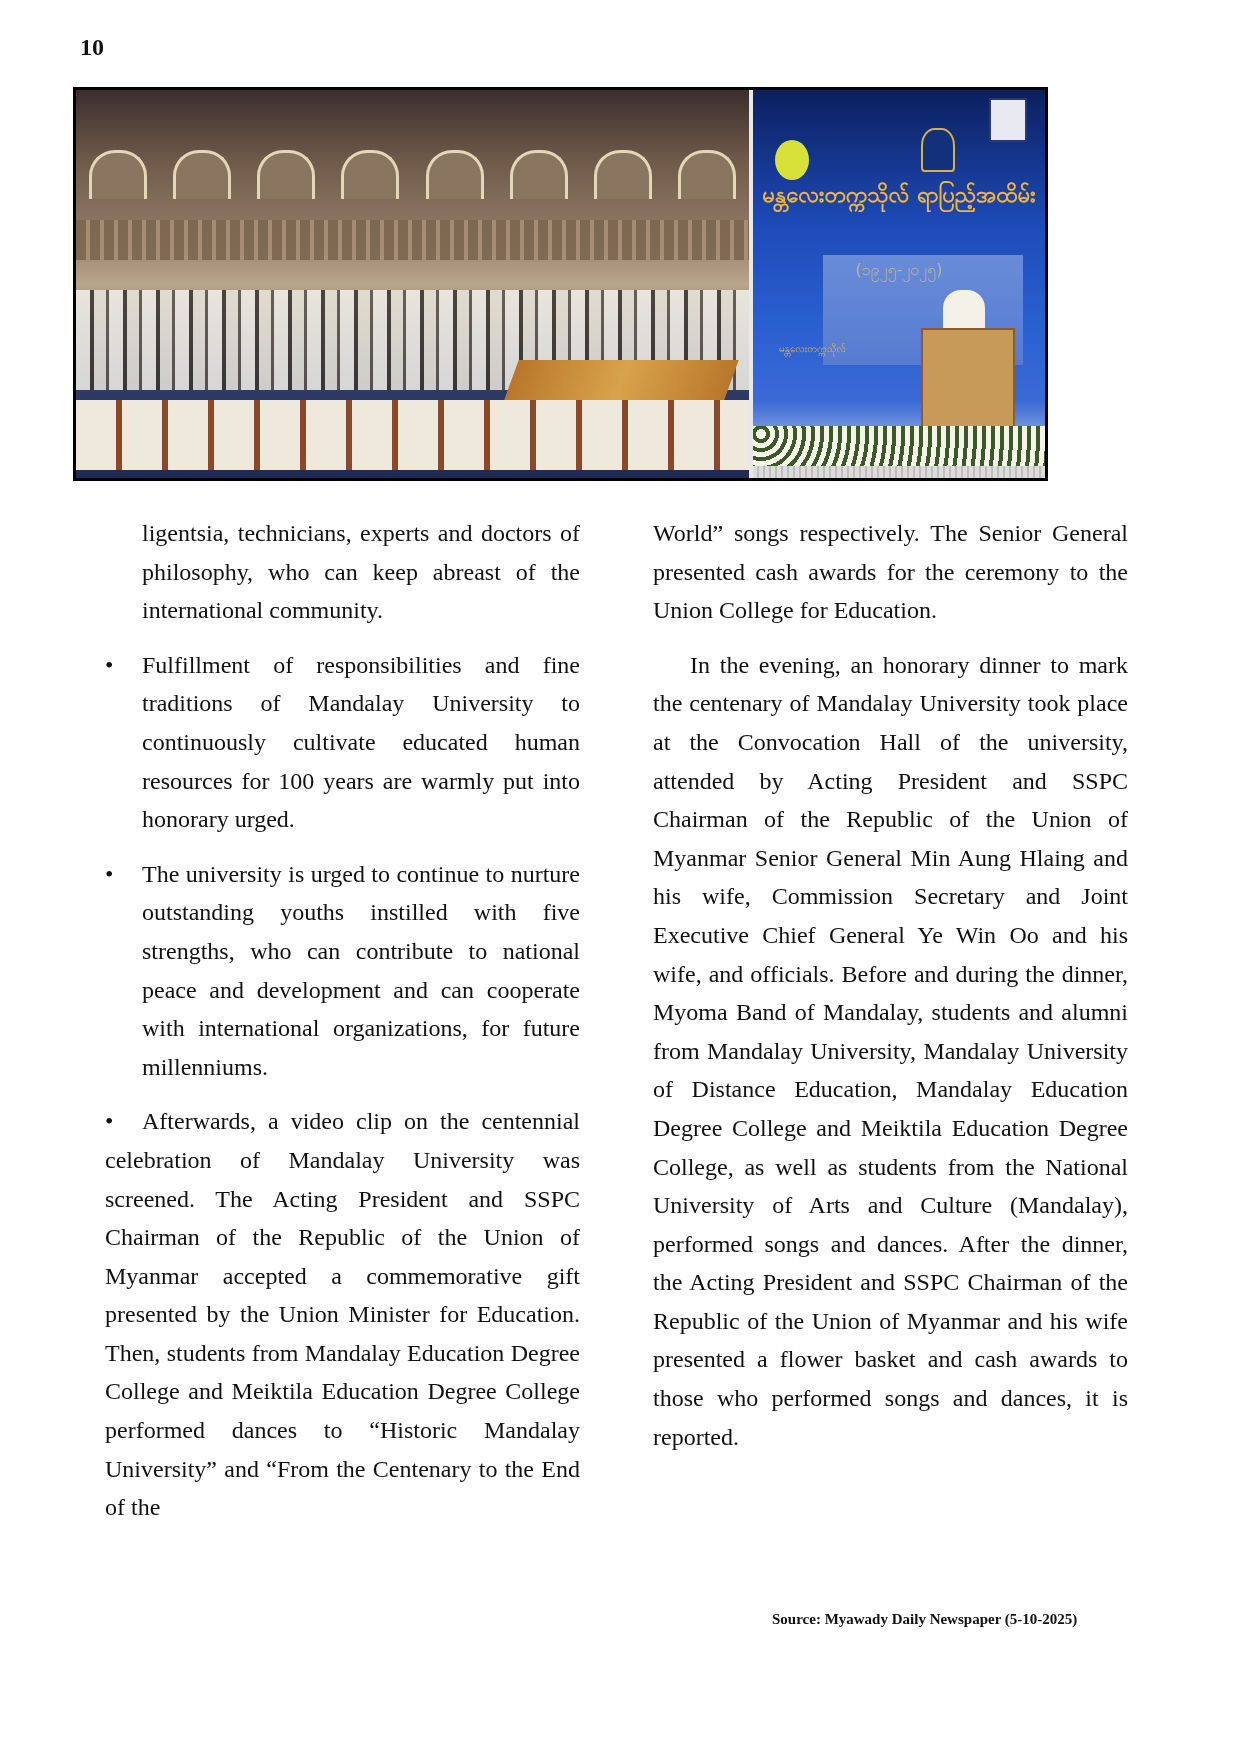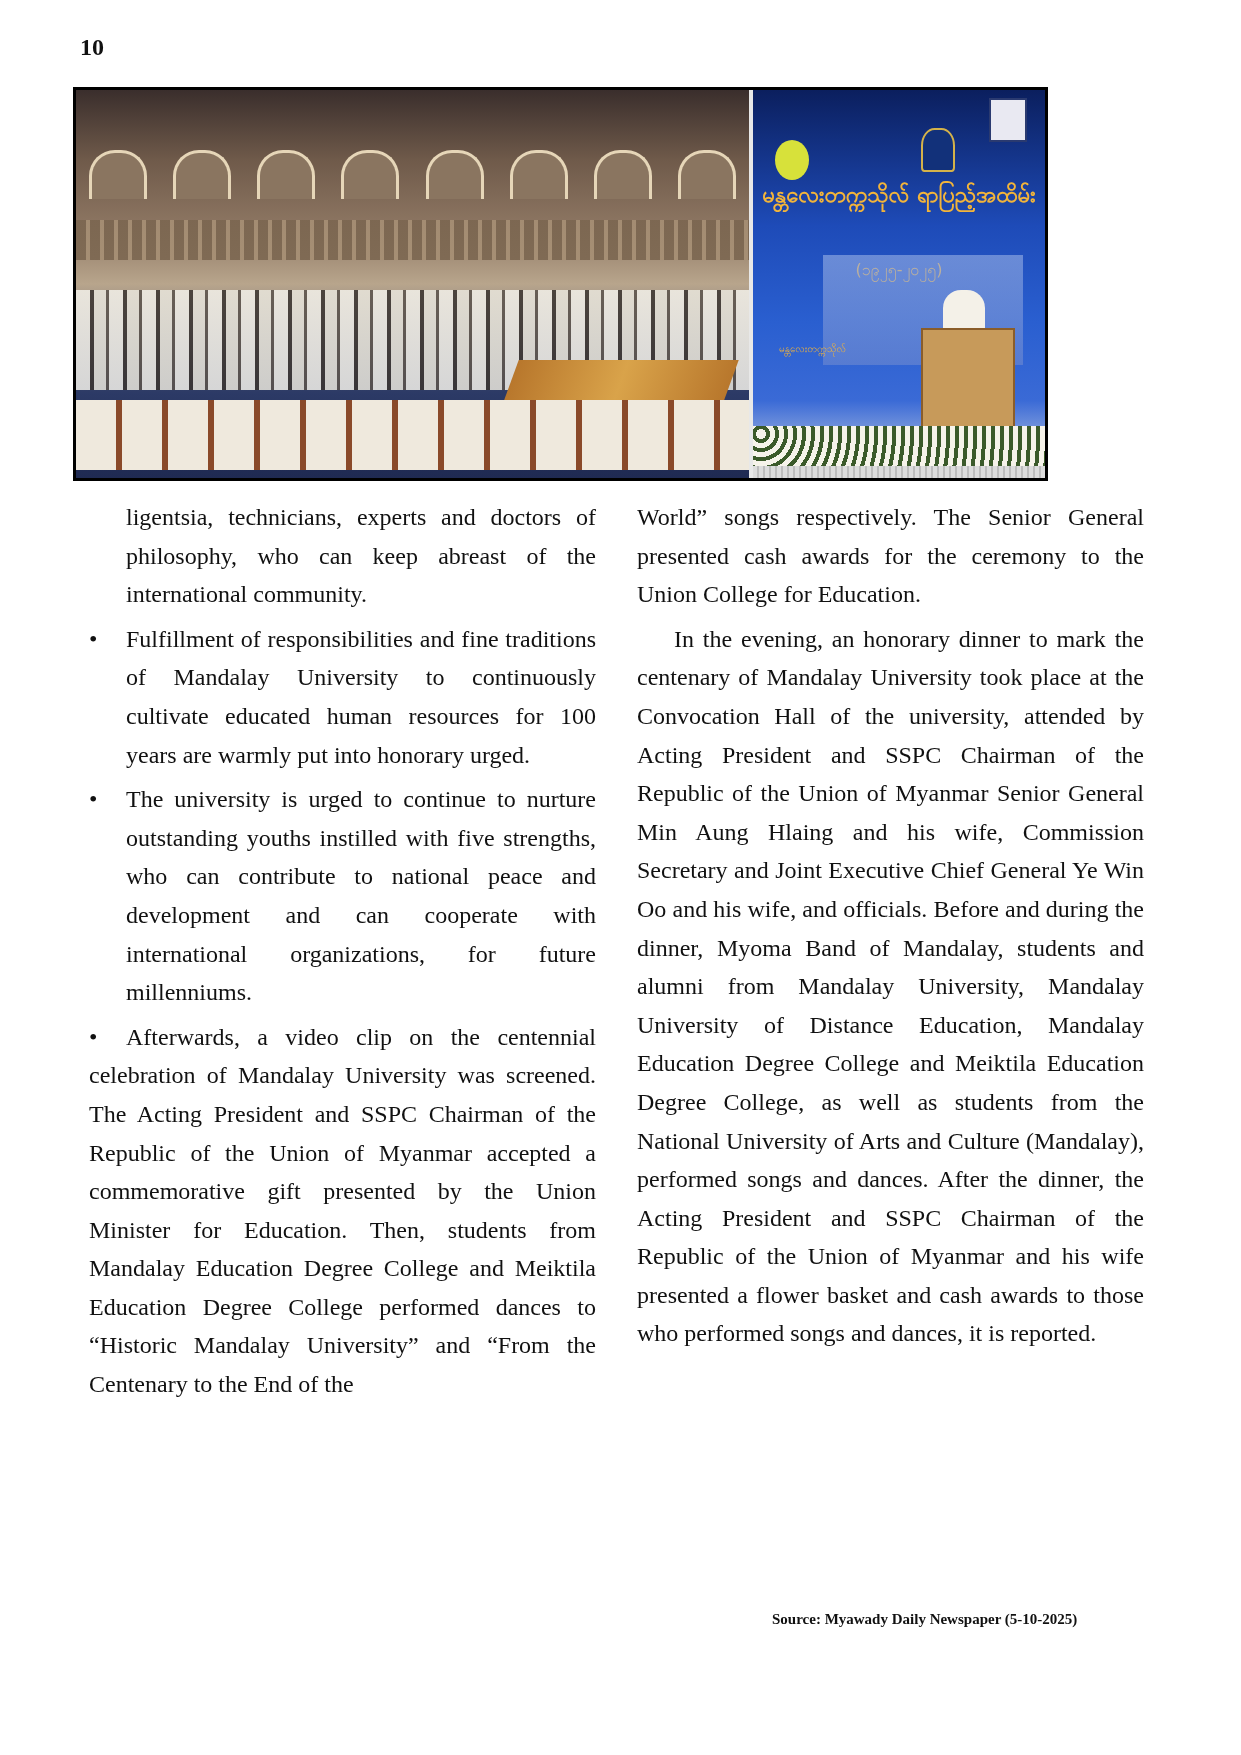--- a/index.html
+++ b/index.html
@@ -37,21 +37,21 @@
   .screen-caption-l { position: absolute; left: 26px; top: 252px; color: #f2b43a; font-size: 10px; font-family: Liberation Mono, monospace; }
   .screen-caption-r { position: absolute; right: 30px; top: 232px; color: #f2b43a; font-size: 12px; font-family: "DejaVu Sans", sans-serif; margin-left: 24px; }
   .podium { position: absolute; left: 168px; top: 238px; width: 90px; height: 100px; background: #c79a5a; border: 2px solid #8a5d2a; }
   .speaker { position: absolute; left: 190px; top: 200px; width: 42px; height: 46px; background: #f4f1e8; border-radius: 18px 18px 4px 4px; }
   .flowers { position: absolute; left: 0; right: 0; bottom: 12px; height: 40px;
              background: repeating-radial-gradient(circle at 8px 8px, #f6f3ea 0 5px, #3b5a2a 5px 9px); }
   .skirt { position: absolute; left: 0; right: 0; bottom: 0; height: 12px;
            background: repeating-linear-gradient(90deg, #dcdcdc 0 4px, #bdbdbd 4px 6px); }
 
   .col { position: absolute; top: 498px; font-size: 24px; line-height: 38.6px; text-align: justify; }
-  .col p { margin: 0; }
+  .col p { margin: 16px; }
   .col-left { left: 89px; width: 507px; }
   .col-right { left: 637px; width: 507px; }
   .cont { padding-left: 37px; }
   .bullet-item { position: relative; padding-left: 37px; margin-top: 6px !important; }
   .bullet-dot { position: absolute; left: 0; top: 0; width: 20px; }
   .indent { text-indent: 37px; margin-top: 6px !important; }
   .source { position: absolute; left: 772px; top: 1611px; font-weight: bold; font-size: 15px; }
 </style>
 </head>
 <body>

